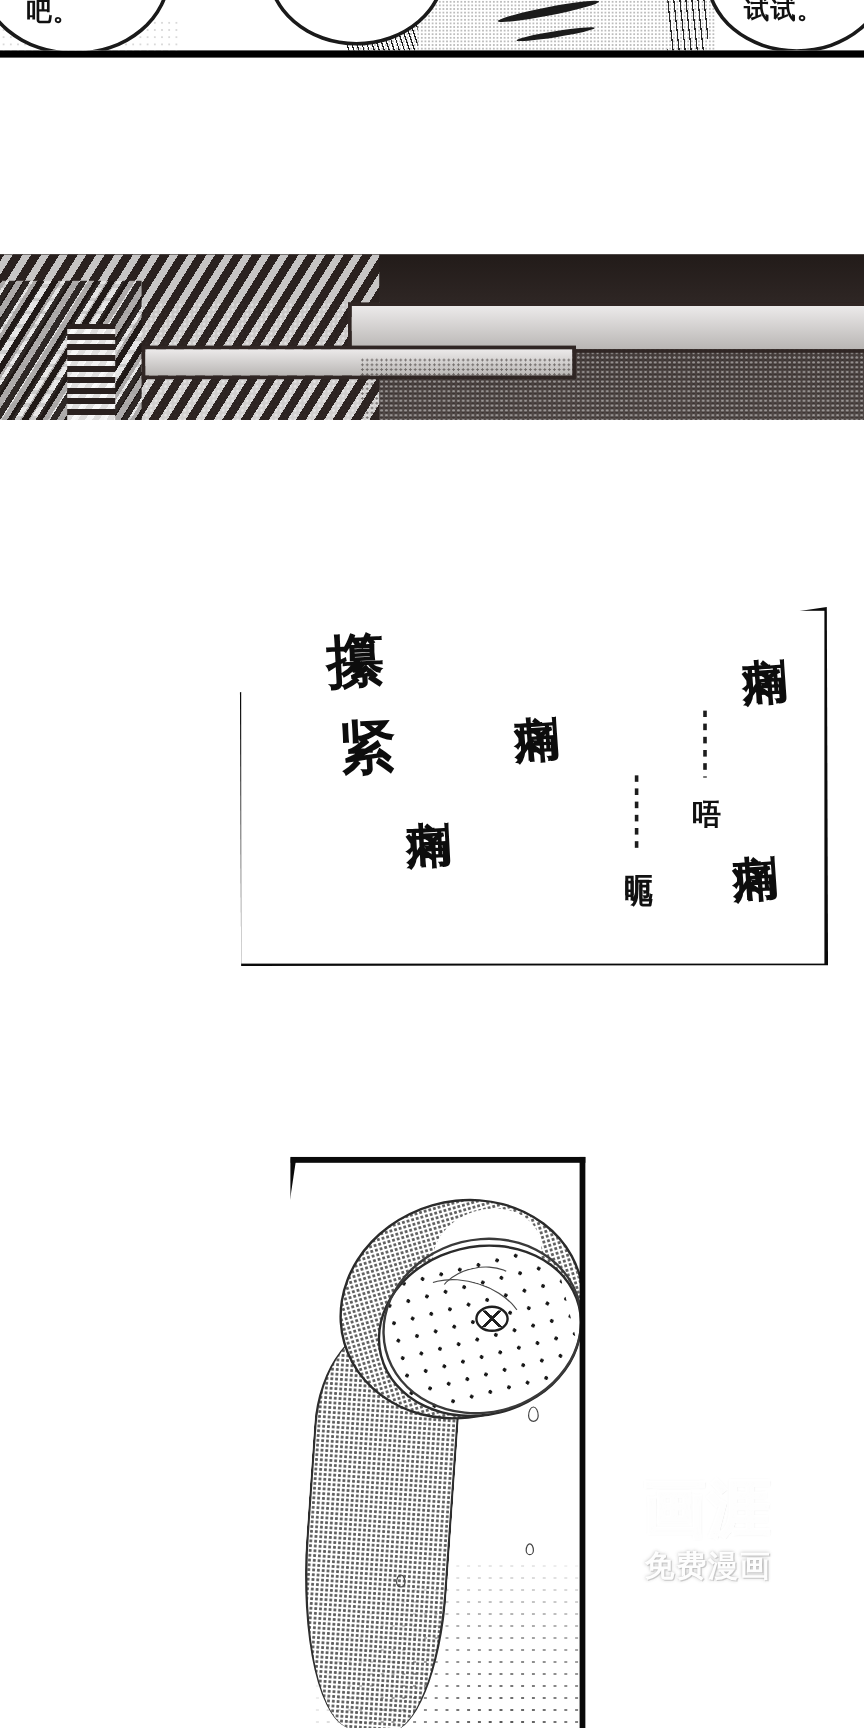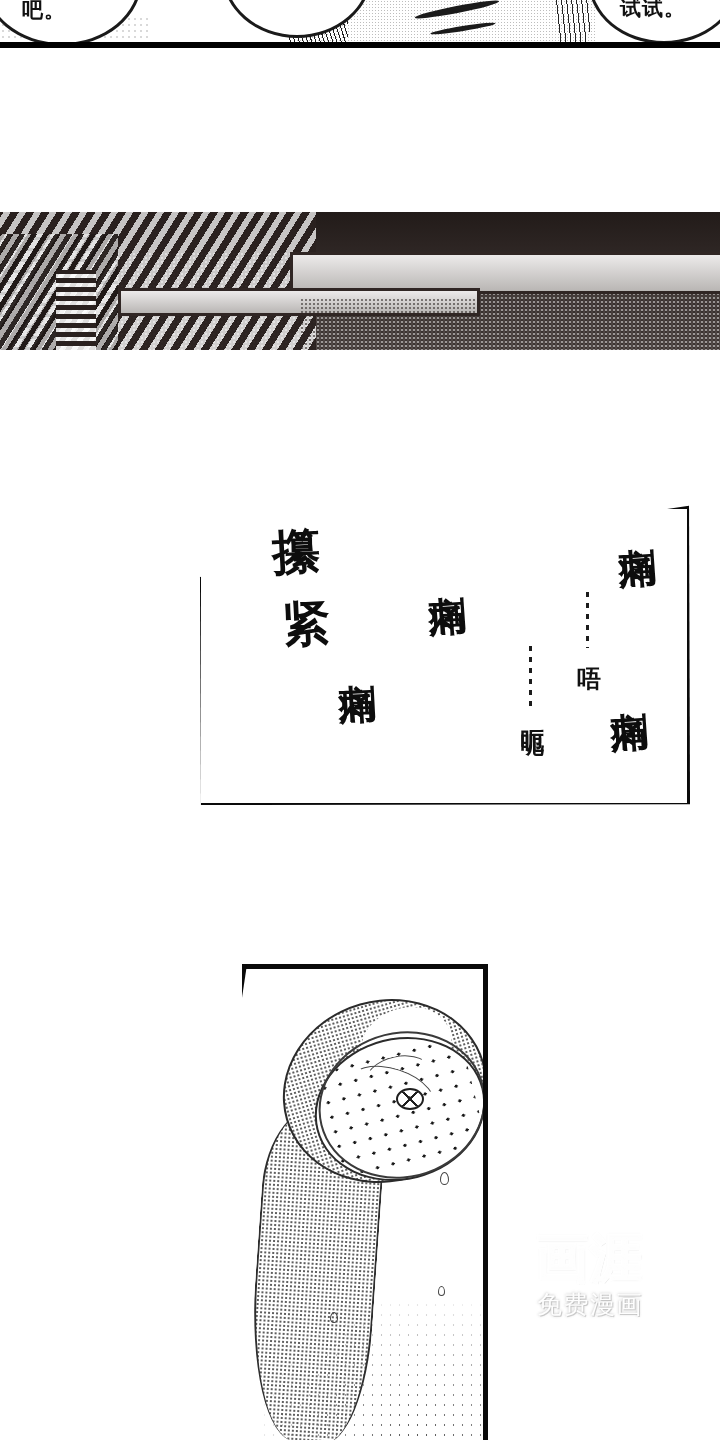--- a/index.html
+++ b/index.html
@@ -399,21 +399,21 @@
     letter-spacing: 2px;
     color: rgba(255,255,255,0.0);
     -webkit-text-stroke: 2.5px rgba(255,255,255,.96);
     text-shadow: 0 0 2px rgba(210,210,210,.9),
                  1px 1px 0 rgba(196,196,196,.75);
     line-height: 1;
   }
   .wm-sub {
     margin-top: 8px;
     font-size: 25px;
-    font-weight: 400;
+    font-weight: 700;
     letter-spacing: 1.5px;
     color: rgba(255,255,255,.97);
     text-shadow: 0 0 3px rgba(175,175,175,.9),
                  1px 1px 0 rgba(200,200,200,.8);
     line-height: 1;
   }
 </style>
 </head>
 <body>
 

